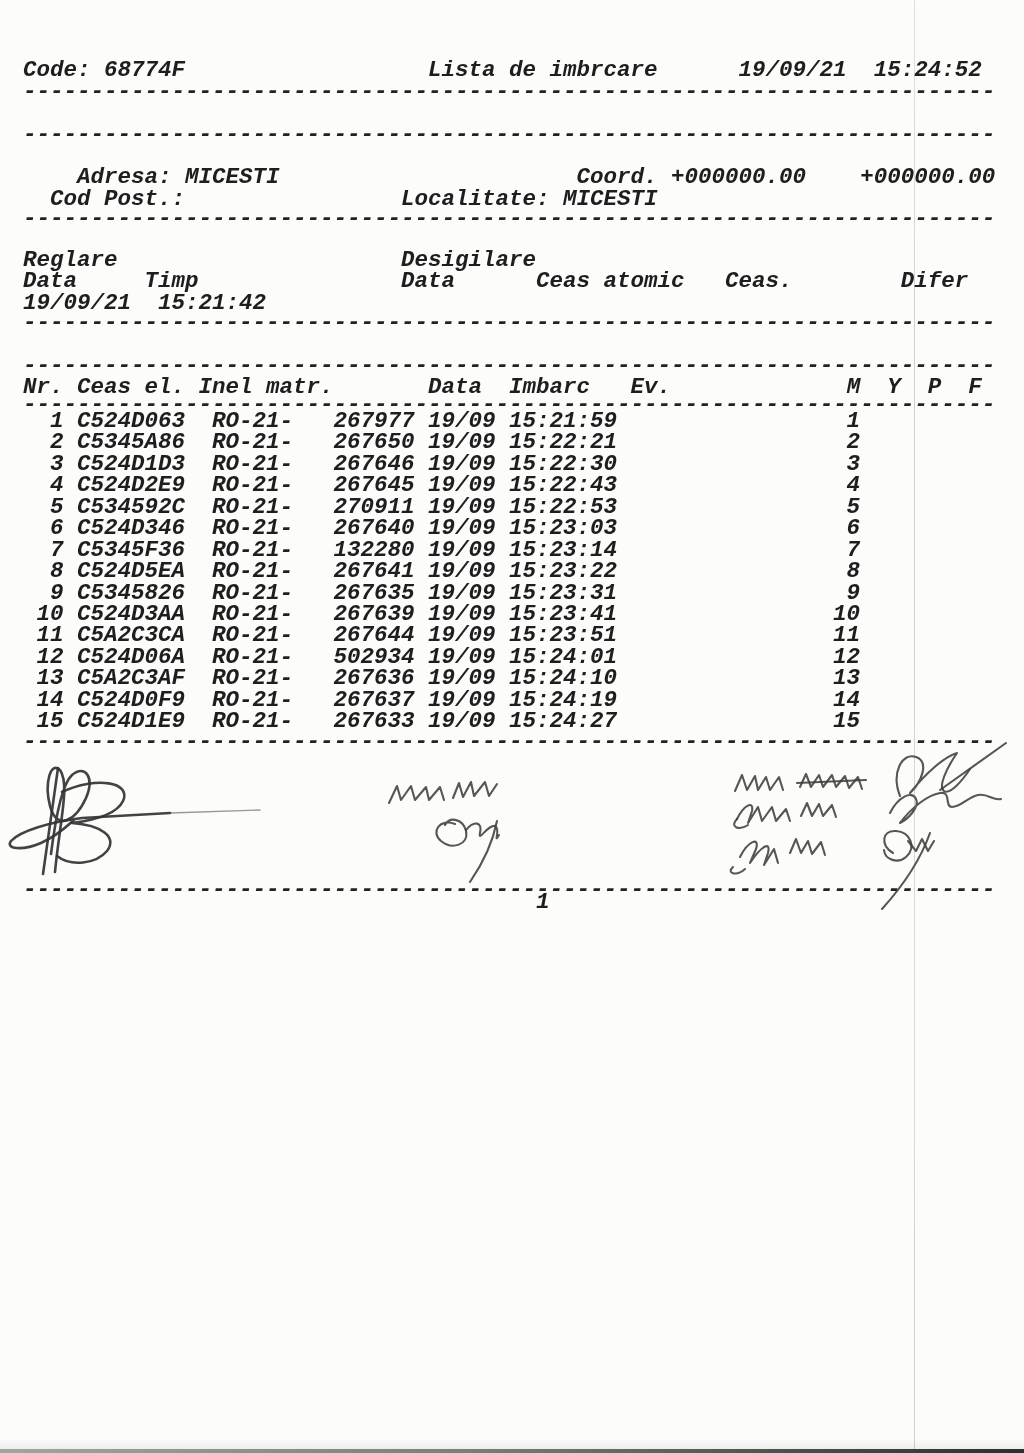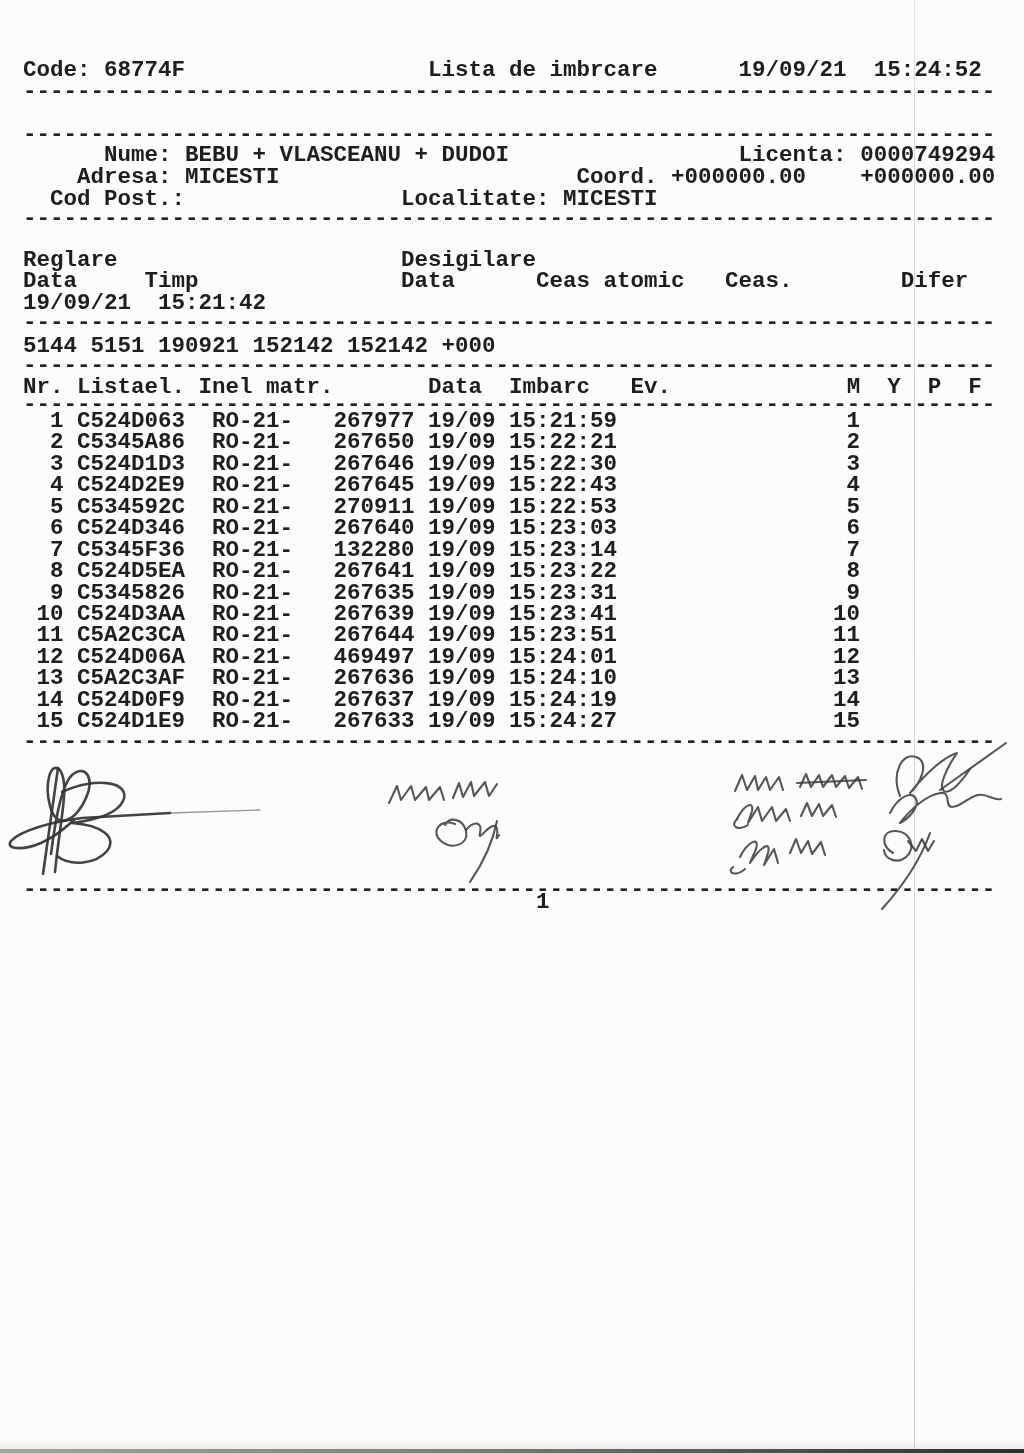--- a/index.html
+++ b/index.html
@@ -4,21 +4,21 @@
 <style>
   html,body{margin:0;padding:0;}
   body{
     width:1024px;height:1453px;position:relative;overflow:hidden;
     background:#fcfcfb;
     font-family:"Liberation Mono","DejaVu Sans Mono",monospace;
     font-weight:700;
     font-size:22.5px;
     color:#1e1e1e;
   }
-  .doc{position:absolute;left:23px;top:0;width:978px;height:100%;}
+  .doc{position:absolute;left:23px;top:0;width:978px;height:100%;font-style:italic;}
   .line{position:relative;height:22px;}
   .line{position:absolute;left:0;width:972px;}
   .seg{
     position:absolute;top:0;
     left:calc(var(--c) * 1ch);
     white-space:pre;
     line-height:22px;
   }
   .sep{letter-spacing:0;color:#222;}
   
@@ -66,26 +66,20 @@
 
   <div class="line" style="top:80px">
     <span class="seg sep" style="--c:0">------------------------------------------------------------------------</span>
   </div>
 
 
   <div class="line" style="top:123px">
     <span class="seg sep" style="--c:0">------------------------------------------------------------------------</span>
   </div>
 
-  <div class="line" style="top:144px">
-    <span class="seg" style="--c:6">Nume:</span>
-    <span class="seg" style="--c:12">BEBU + VLASCEANU + DUDOI</span>
-    <span class="seg" style="--c:53">Licenta:</span>
-    <span class="seg" style="--c:62">0000749294</span>
-  </div>
 
   <div class="line" style="top:166px">
     <span class="seg" style="--c:4">Adresa:</span>
     <span class="seg" style="--c:12">MICESTI</span>
     <span class="seg" style="--c:41">Coord.</span>
     <span class="seg" style="--c:48">+000000.00</span>
     <span class="seg" style="--c:62">+000000.00</span>
   </div>
 
   <div class="line" style="top:188px">
@@ -115,31 +109,28 @@
 
   <div class="line" style="top:292px">
     <span class="seg" style="--c:0">19/09/21</span>
     <span class="seg" style="--c:10">15:21:42</span>
   </div>
 
   <div class="line" style="top:311px">
     <span class="seg sep" style="--c:0">------------------------------------------------------------------------</span>
   </div>
 
-  <div class="line" style="top:335px">
-    <span class="seg" style="--c:0">5144 5151 190921 152142 152142 +000</span>
-  </div>
 
   <div class="line" style="top:354px">
     <span class="seg sep" style="--c:0">------------------------------------------------------------------------</span>
   </div>
 
   <div class="line" style="top:376px">
     <span class="seg" style="--c:0">Nr.</span>
-    <span class="seg" style="--c:4">Lista</span>
+    <span class="seg" style="--c:4">Ceas</span>
     <span class="seg" style="--c:9">el.</span>
     <span class="seg" style="--c:13">Inel matr.</span>
     <span class="seg" style="--c:30">Data</span>
     <span class="seg" style="--c:36">Imbarc</span>
     <span class="seg" style="--c:45">Ev.</span>
     <span class="seg" style="--c:61">M</span>
     <span class="seg" style="--c:64">Y</span>
     <span class="seg" style="--c:67">P</span>
     <span class="seg" style="--c:70">F</span>
   </div>
@@ -245,21 +236,21 @@
         <span class="seg c-prefix">RO-21-</span>
         <span class="seg c-matr">267644</span>
         <span class="seg c-data">19/09</span>
         <span class="seg c-imbarc">15:23:51</span>
         <span class="seg c-m">11</span>
       </div>
       <div class="trow">
         <span class="seg c-nr">12</span>
         <span class="seg c-ring">C524D06A</span>
         <span class="seg c-prefix">RO-21-</span>
-        <span class="seg c-matr">469497</span>
+        <span class="seg c-matr">502934</span>
         <span class="seg c-data">19/09</span>
         <span class="seg c-imbarc">15:24:01</span>
         <span class="seg c-m">12</span>
       </div>
       <div class="trow">
         <span class="seg c-nr">13</span>
         <span class="seg c-ring">C5A2C3AF</span>
         <span class="seg c-prefix">RO-21-</span>
         <span class="seg c-matr">267636</span>
         <span class="seg c-data">19/09</span>

